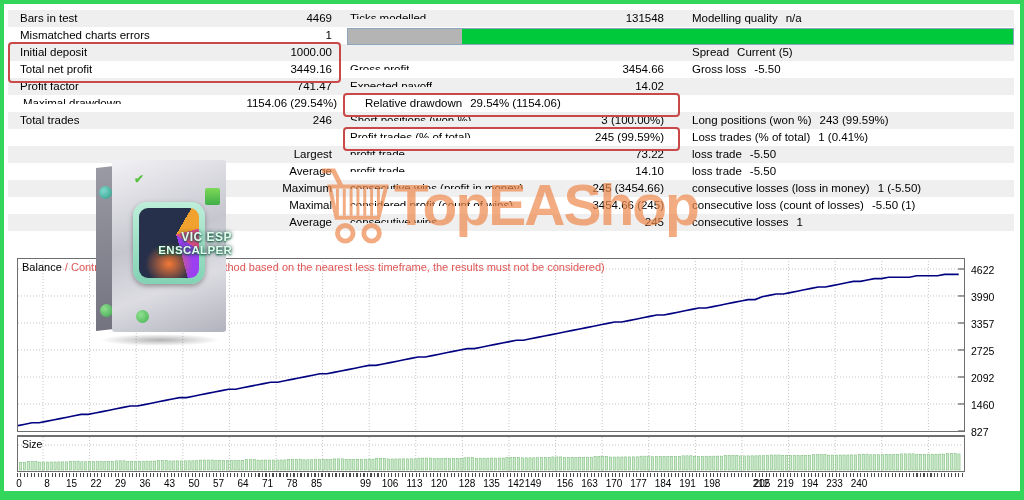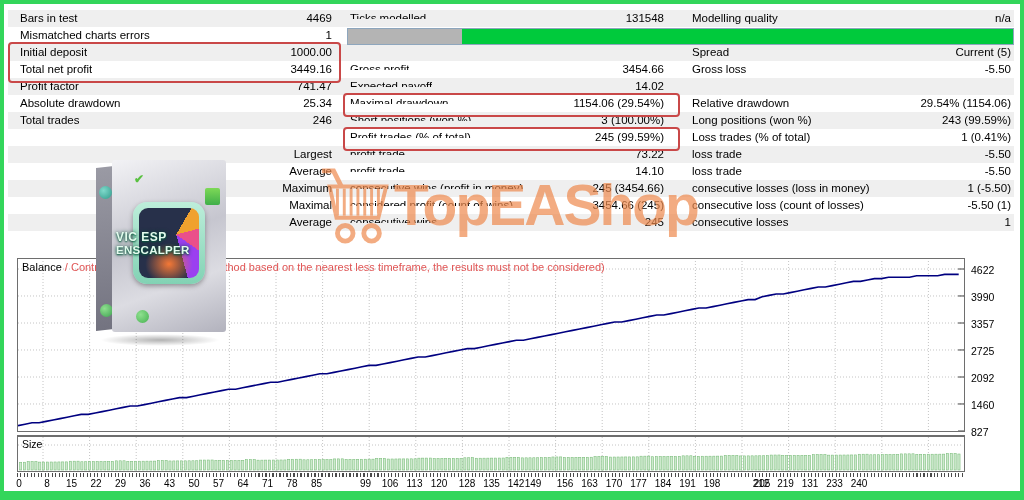--- a/index.html
+++ b/index.html
@@ -10,21 +10,21 @@
          border-left:4px solid #33d65b;border-right:4px solid #33d65b;
          border-top:4px solid #33d65b;border-bottom:9px solid #33d65b;}
   
   #report{position:absolute;left:8px;top:10px;width:1006px;z-index:1;}
   .trow{display:flex;height:17px;line-height:17px;font-size:11.5px;}
   .trow.odd{background:#efefef;}
   .c1{width:327px;display:flex;justify-content:space-between;padding:0 3px 0 12px;box-sizing:border-box;}
   .c1.ralign{justify-content:flex-end;}
   .gapc{width:10px;}
   .c2{width:322px;display:flex;justify-content:space-between;padding:0 3px 8px 5px;box-sizing:border-box;}
-  .c3{flex:1;display:flex;justify-content:space-between;padding:0 3px 0 15px;box-sizing:border-box;}
+  .c3{flex:1;display:flex;padding:0 3px 0 15px;box-sizing:border-box;}
   .lbl{white-space:nowrap;overflow:hidden;}
   .val{white-space:nowrap;margin-left:8px;}
   
   #mq-bar{position:absolute;left:347px;top:28px;width:665px;height:15px;z-index:2;
           border:1px solid #8ea6bd;}
   #mq-gray{position:absolute;left:0;top:0;bottom:0;background:#b4b4b4;}
   #mq-green{position:absolute;right:0;top:0;bottom:0;background:#00ca3c;}
   
   .hlbox{position:absolute;border:2px solid #c94848;border-radius:4px;z-index:5;}
   #hl-deposit{left:8px;top:42px;width:329px;height:37px;}
@@ -58,21 +58,21 @@
             background:linear-gradient(160deg,#f2f2f5 0%,#c6c6cf 45%,#dcdce2 70%,#b2b2bd 100%);}
   .pb-check{position:absolute;left:22px;top:12px;color:#59c141;font-size:12px;font-weight:bold;}
   .pb-badge{position:absolute;right:6px;top:28px;width:15px;height:17px;border-radius:2px;
             background:linear-gradient(#7ed957,#3fae49);}
   .pb-frame{position:absolute;left:21px;top:42px;width:72px;height:82px;border-radius:14px;
             background:linear-gradient(#bdeeda,#82d2b4);box-shadow:0 2px 5px rgba(0,0,0,.35);}
   .pb-art{position:absolute;left:6px;top:6px;right:6px;bottom:6px;border-radius:9px;overflow:hidden;
           background:conic-gradient(from 30deg at 62% 38%,#f0a12e 0 45deg,#ea4f8a 45deg 95deg,#9b3ff0 95deg 135deg,#27304a 135deg 360deg);}
   .pb-art:after{content:"";position:absolute;left:10%;bottom:-10%;width:80%;height:60%;
           background:radial-gradient(ellipse at center,#f47836 0,rgba(244,120,54,0) 70%);}
-  .pb-title{position:absolute;left:4px;top:70px;width:94px;text-align:left;z-index:2;
+  .pb-title{position:absolute;left:26px;top:70px;width:94px;text-align:right;z-index:2;
             color:#e4fbee;font-weight:bold;text-shadow:0 1px 2px #065c3e,0 0 4px #043;}
   .pb-t1{font-size:12px;letter-spacing:.5px;}
   .pb-t2{font-size:11.5px;letter-spacing:.3px;}
   .pb-dot{position:absolute;width:13px;height:13px;border-radius:50%;}
   .pb-dot.top{left:3px;top:26px;background:radial-gradient(circle at 35% 35%,#7fd9cb,#2f9a8a);}
   .pb-dot.bottom{left:4px;bottom:24px;background:radial-gradient(circle at 35% 35%,#8fe08f,#3da050);}
   .pb-dot.front-b{left:24px;bottom:9px;background:radial-gradient(circle at 35% 35%,#8fe08f,#45b14f);}
 </style>
 </head>
 <body>
@@ -143,24 +143,20 @@
         </div>
         <div class="gapc"></div>
         <div class="c2">
           <span class="lbl">Expected payoff</span>
           <span class="val">14.02</span>
         </div>
         <div class="gapc"></div>
         <div class="c3"></div>
       </div>
       <div class="trow">
-        <div class="c1">
-          <span class="lbl">Absolute drawdown</span>
-          <span class="val">25.34</span>
-        </div>
         <div class="gapc"></div>
         <div class="c2">
           <span class="lbl">Maximal drawdown</span>
           <span class="val">1154.06 (29.54%)</span>
         </div>
         <div class="gapc"></div>
         <div class="c3">
           <span class="lbl">Relative drawdown</span>
           <span class="val">29.54% (1154.06)</span>
         </div>
@@ -631,21 +627,21 @@
       <span class="xlab" style="left: 536px;">156</span>
       <span class="xlab" style="left: 560.5px;">163</span>
       <span class="xlab" style="left: 585px;">170</span>
       <span class="xlab" style="left: 609.5px;">177</span>
       <span class="xlab" style="left: 634px;">184</span>
       <span class="xlab" style="left: 658.5px;">191</span>
       <span class="xlab" style="left: 683px;">198</span>
       <span class="xlab" style="left: 733px;">205</span>
       <span class="xlab" style="left: 732px;">212</span>
       <span class="xlab" style="left: 756.5px;">219</span>
-      <span class="xlab" style="left: 781px;">131</span>
+      <span class="xlab" style="left: 781px;">194</span>
       <span class="xlab" style="left: 805.5px;">233</span>
       <span class="xlab" style="left: 830px;">240</span>
     </div>
 
   <div id="watermark">
     <svg width="78" height="92" viewBox="0 0 80 92">
       <g fill="none" stroke="#ee8a4e" stroke-width="5">
         <path d="M6 10 h12 l8 16"></path>
         <path d="M14 26 H72 L64 58 H21 Z" stroke-width="4"></path>
         <path d="M22 28 V56 M29 28 V56 M36 28 V56 M43 28 V56 M50 28 V56 M57 28 V56 M64 28 V54" stroke-width="3"></path>

